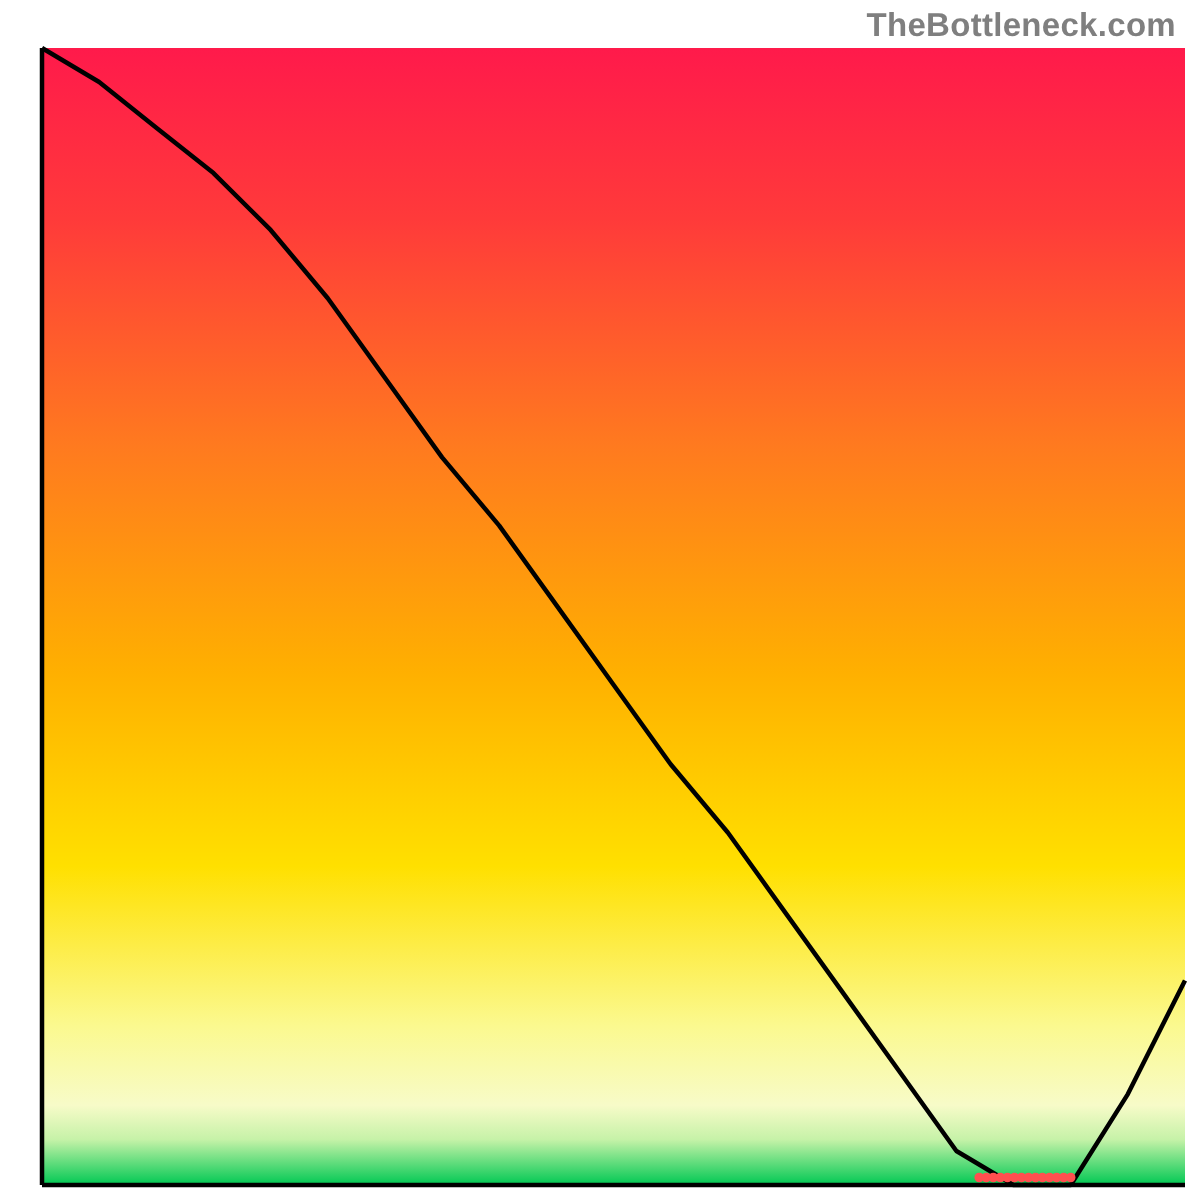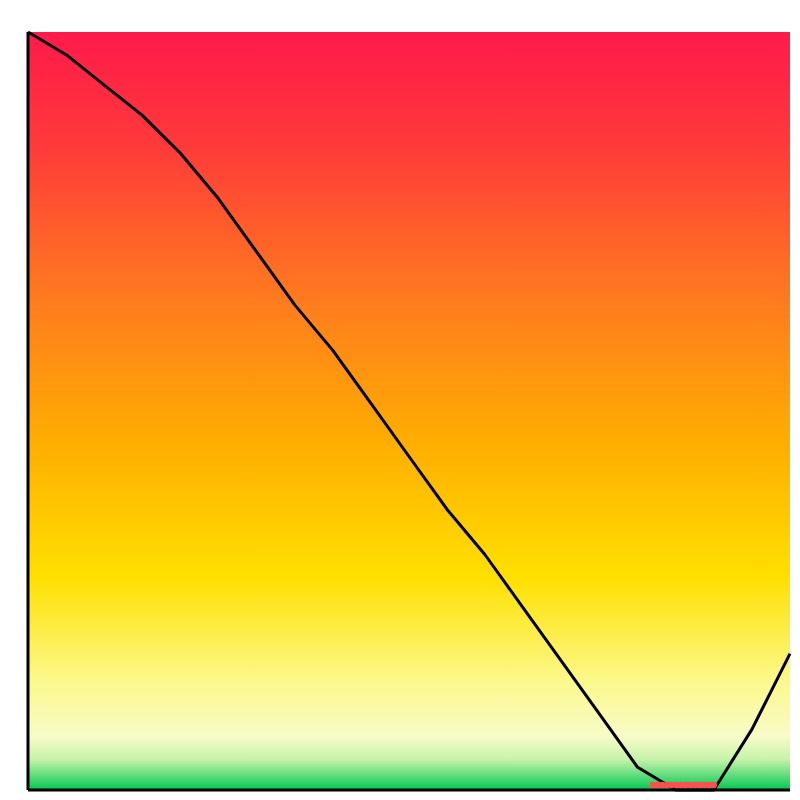--- a/index.html
+++ b/index.html
@@ -28,20 +28,21 @@
   svg.chart {
     position: absolute;
     left: 0;
     top: 0;
   }
 </style>
 </head>
 <body>
 
 <div class="wrap">
+  <div class="watermark">TheBottleneck.com</div>
 
   <svg class="chart" width="800" height="800">
     <defs>
       <linearGradient id="bg-grad" x1="0" y1="0" x2="0" y2="1">
           <stop offset="0%" stop-color="#ff1a4b"></stop>
           <stop offset="15%" stop-color="#ff3a3a"></stop>
           <stop offset="35%" stop-color="#ff7a1f"></stop>
           <stop offset="55%" stop-color="#ffb000"></stop>
           <stop offset="72%" stop-color="#ffe000"></stop>
           <stop offset="86%" stop-color="#fbf98f"></stop>

